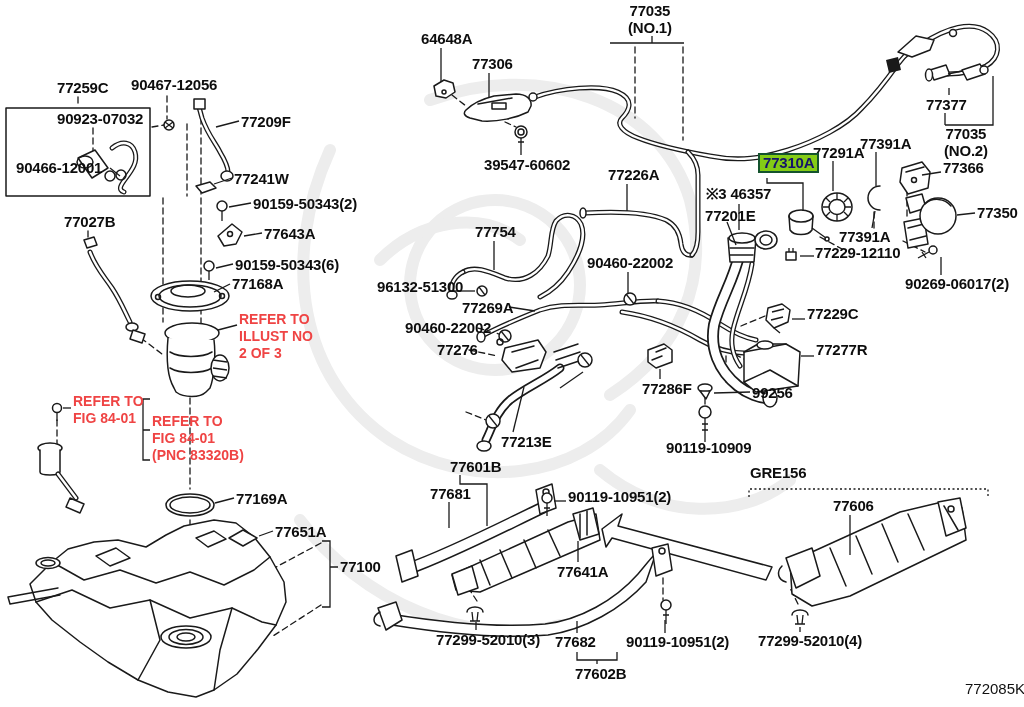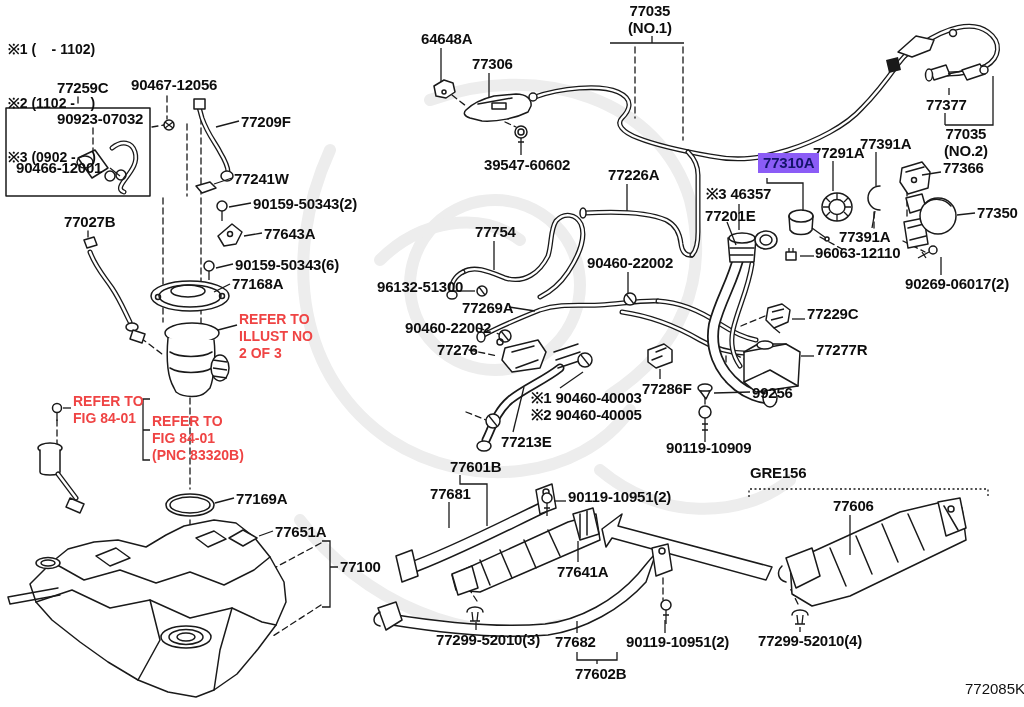--- a/index.html
+++ b/index.html
@@ -2,21 +2,21 @@
 <html><head>
 <meta charset="utf-8">
 <style>
   html,body{margin:0;padding:0;background:#fff;}
   #stage{position:relative;width:1024px;height:707px;background:#fff;overflow:hidden;
          font-family:"Liberation Sans",sans-serif;}
   #art{position:absolute;left:0;top:0;}
   .lbl{position:absolute;font:700 15px/1.12 "Liberation Sans",sans-serif;color:#0d0d0d;
        white-space:pre;letter-spacing:-0.2px;}
   .ctr{text-align:center;}
-  .hl{background:#8b5cf6;border:2px solid #8b5cf6;color:#14146a;padding:0 3px;line-height:1.05;}
+  .hl{background:#84cc16;border:2px solid #14532d;color:#14146a;padding:0 3px;line-height:1.05;}
   .note{position:absolute;font:700 14px/1.2 "Liberation Sans",sans-serif;color:#ef4444;white-space:pre;}
   .legend{position:absolute;left:8px;top:4px;font:700 14px/18px "Liberation Sans",sans-serif;
           color:#0d0d0d;white-space:pre;}
   .code{position:absolute;font:400 15px "Liberation Sans",sans-serif;color:#111;}
   
   .s{stroke:#1a1a1a;stroke-width:1.5;fill:none;stroke-linecap:round;stroke-linejoin:round}
   .sw{stroke:#1a1a1a;stroke-width:1.5;fill:#fff;stroke-linecap:round;stroke-linejoin:round}
   .t{stroke:#1a1a1a;stroke-width:5;fill:none;stroke-linecap:round}
   .tc{stroke:#fff;stroke-width:2.4;fill:none;stroke-linecap:round}
   .p{stroke:#1a1a1a;stroke-width:12;fill:none;stroke-linecap:round}
@@ -406,25 +406,20 @@
     <path class="l" d="M476,630 V622"></path>
     <path class="l" d="M577,633 V621"></path>
     <path class="l" d="M665,633 V620"></path>
     <path class="l" d="M577,652 V660 H617 V652 M597,660 V664"></path>
     <path class="dt" d="M749,497 V489 H988 V497"></path>
     <path class="l" d="M850,515 V555"></path>
     <path class="l" d="M800,632 V627"></path>
   </g>
 </svg>
 
-  <div class="legend">
-    <div>※1 (    - 1102)</div>
-    <div>※2 (1102 -    )</div>
-    <div>※3 (0902 -    )</div>
-  </div>
 
   <div class="lbl" style="left:57px;top:80px">77259C</div>
   <div class="lbl" style="left:131px;top:77px">90467-12056</div>
   <div class="lbl" style="left:57px;top:111px">90923-07032</div>
   <div class="lbl" style="left:16px;top:160px">90466-12001</div>
   <div class="lbl" style="left:241px;top:114px">77209F</div>
   <div class="lbl" style="left:234px;top:171px">77241W</div>
   <div class="lbl" style="left:253px;top:196px">90159-50343(2)</div>
   <div class="lbl" style="left:64px;top:214px">77027B</div>
   <div class="lbl" style="left:264px;top:226px">77643A</div>
@@ -439,39 +434,37 @@
 (NO.1)</div>
   <div class="lbl" style="left:484px;top:157px">39547-60602</div>
   <div class="lbl" style="left:608px;top:167px">77226A</div>
   <div class="lbl" style="left:475px;top:224px">77754</div>
   <div class="lbl" style="left:377px;top:279px">96132-51300</div>
   <div class="lbl" style="left:587px;top:255px">90460-22002</div>
   <div class="lbl" style="left:462px;top:300px">77269A</div>
   <div class="lbl" style="left:405px;top:320px">90460-22002</div>
   <div class="lbl" style="left:437px;top:342px">77276</div>
   <div class="lbl" style="left:501px;top:434px">77213E</div>
-  <div class="lbl" style="left:531px;top:390px">※1 90460-40003
-※2 90460-40005</div>
   <div class="lbl" style="left:642px;top:381px">77286F</div>
   <div class="lbl" style="left:752px;top:385px">99256</div>
   <div class="lbl" style="left:666px;top:440px">90119-10909</div>
   <div class="lbl" style="left:807px;top:306px">77229C</div>
   <div class="lbl" style="left:816px;top:342px">77277R</div>
   <div class="lbl" style="left:926px;top:97px">77377</div>
   <div class="lbl ctr" style="left:944px;top:126px">77035
 (NO.2)</div>
   <div class="lbl" style="left:860px;top:136px">77391A</div>
   <div class="lbl" style="left:943px;top:160px">77366</div>
   <div class="lbl" style="left:977px;top:205px">77350</div>
   <div class="lbl" style="left:813px;top:145px">77291A</div>
   <div class="lbl hl" style="left:758px;top:153px">77310A</div>
   <div class="lbl" style="left:706px;top:186px">※3 46357</div>
   <div class="lbl" style="left:705px;top:208px">77201E</div>
   <div class="lbl" style="left:839px;top:229px">77391A</div>
-  <div class="lbl" style="left:815px;top:245px">96063-12110</div>
+  <div class="lbl" style="left:815px;top:245px">77229-12110</div>
   <div class="lbl" style="left:905px;top:276px">90269-06017(2)</div>
   <div class="lbl" style="left:450px;top:459px">77601B</div>
   <div class="lbl" style="left:430px;top:486px">77681</div>
   <div class="lbl" style="left:568px;top:489px">90119-10951(2)</div>
   <div class="lbl" style="left:557px;top:564px">77641A</div>
   <div class="lbl" style="left:436px;top:632px">77299-52010(3)</div>
   <div class="lbl" style="left:555px;top:634px">77682</div>
   <div class="lbl" style="left:626px;top:634px">90119-10951(2)</div>
   <div class="lbl" style="left:575px;top:666px">77602B</div>
   <div class="lbl" style="left:750px;top:465px">GRE156</div>

